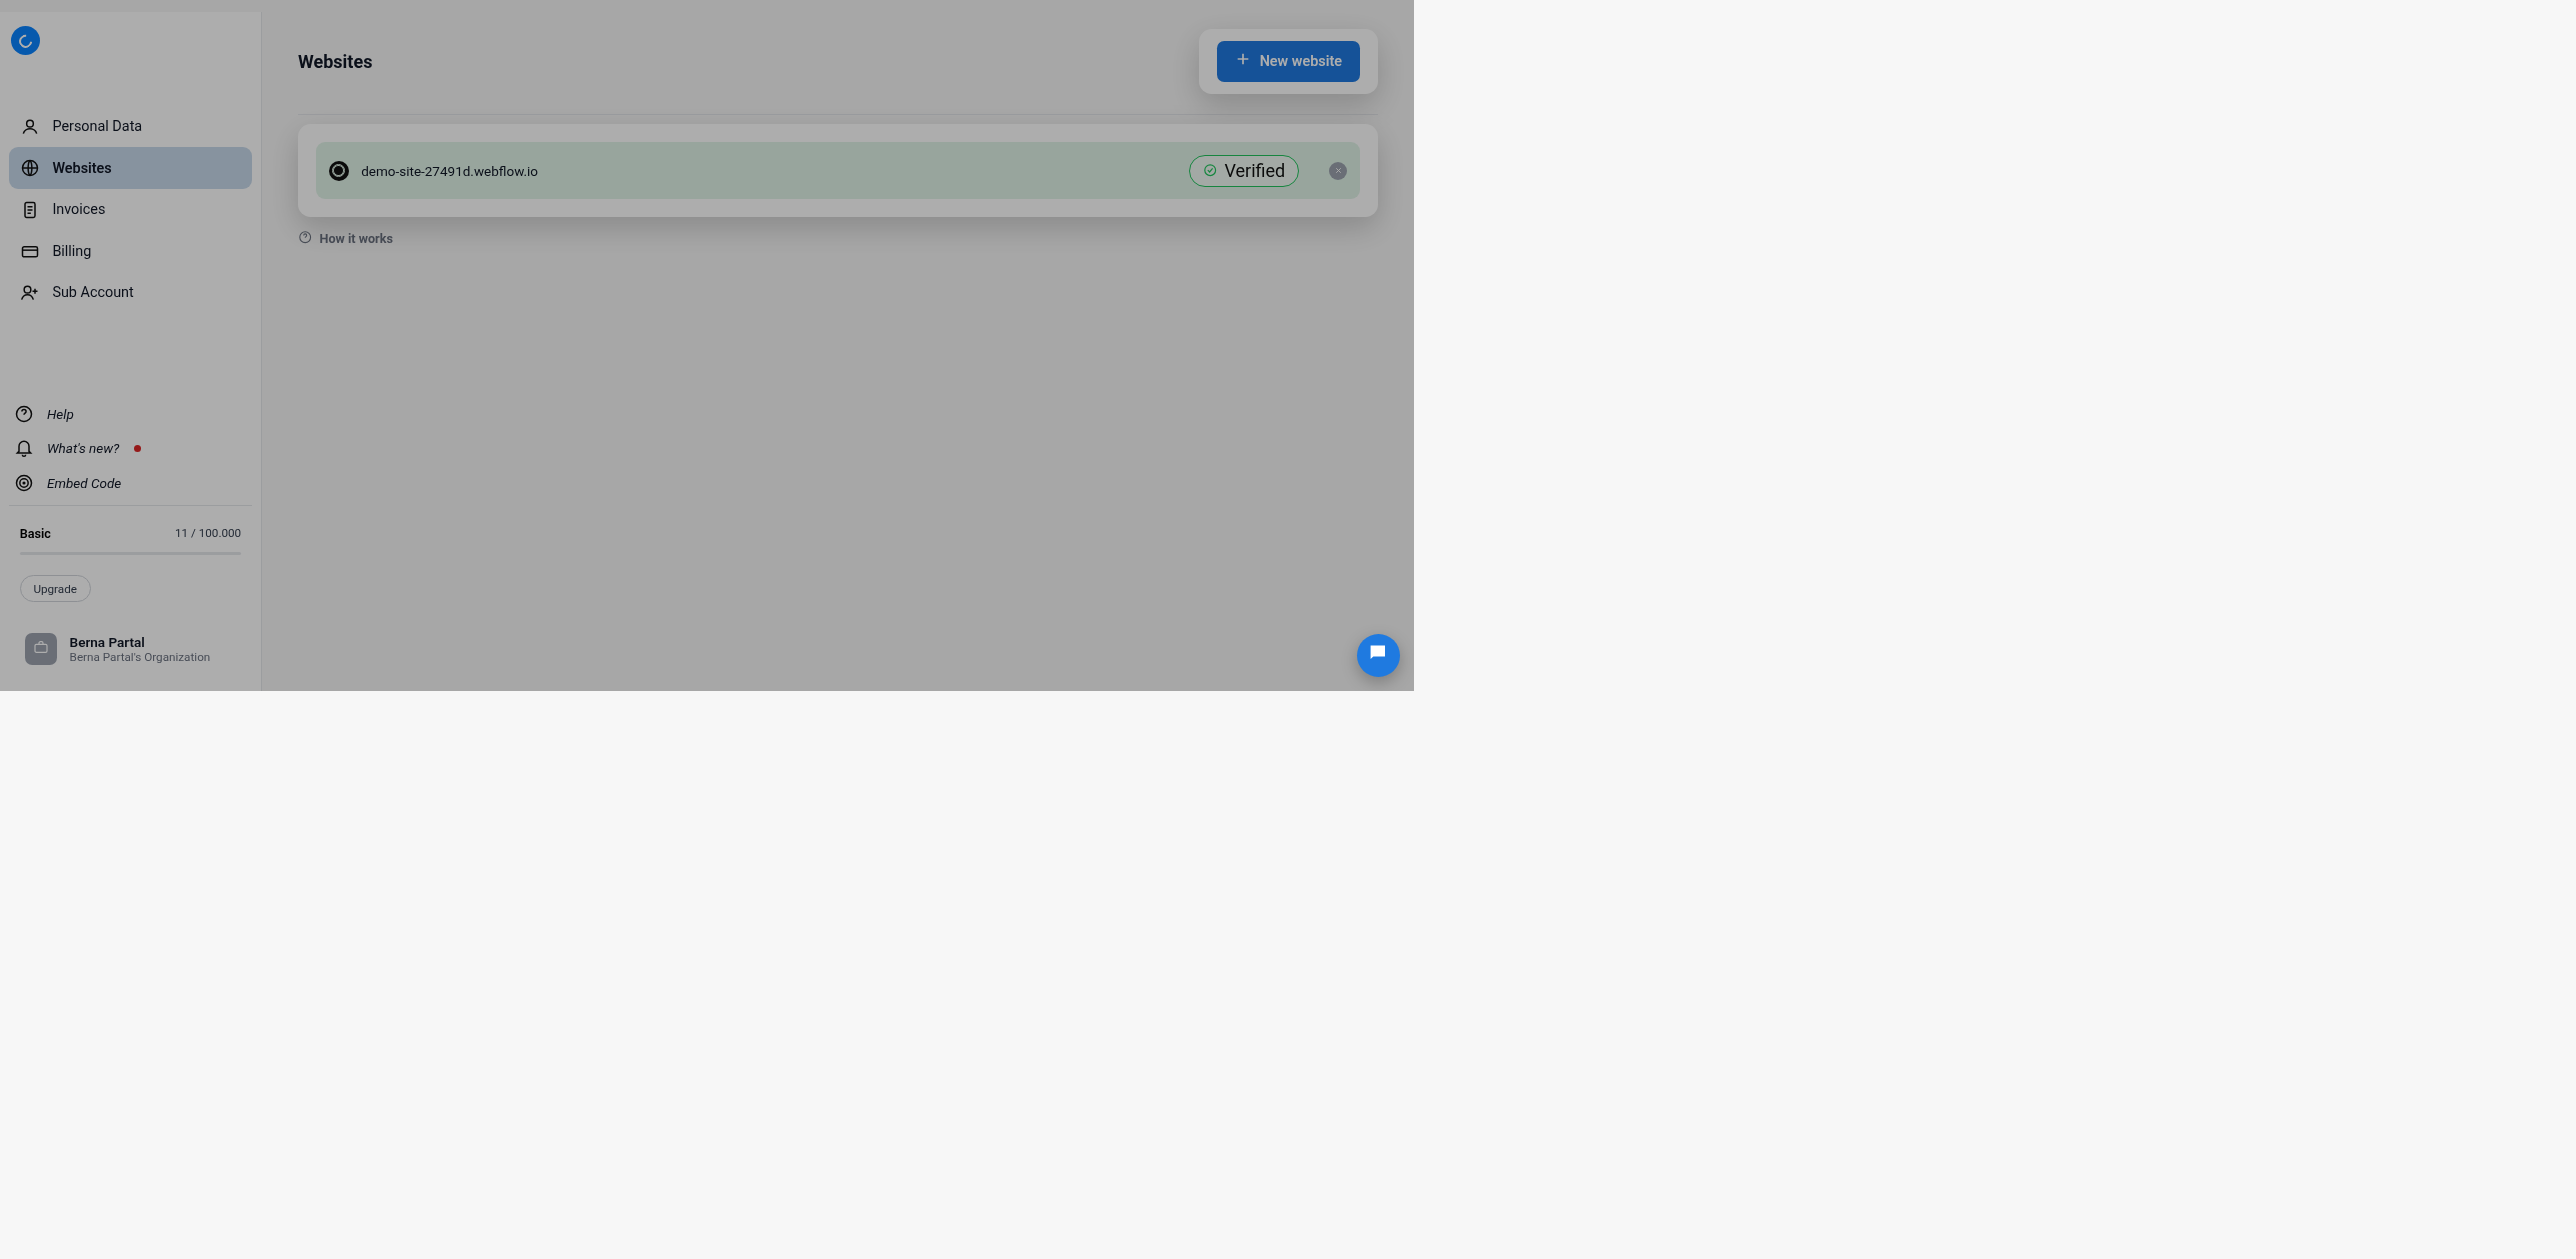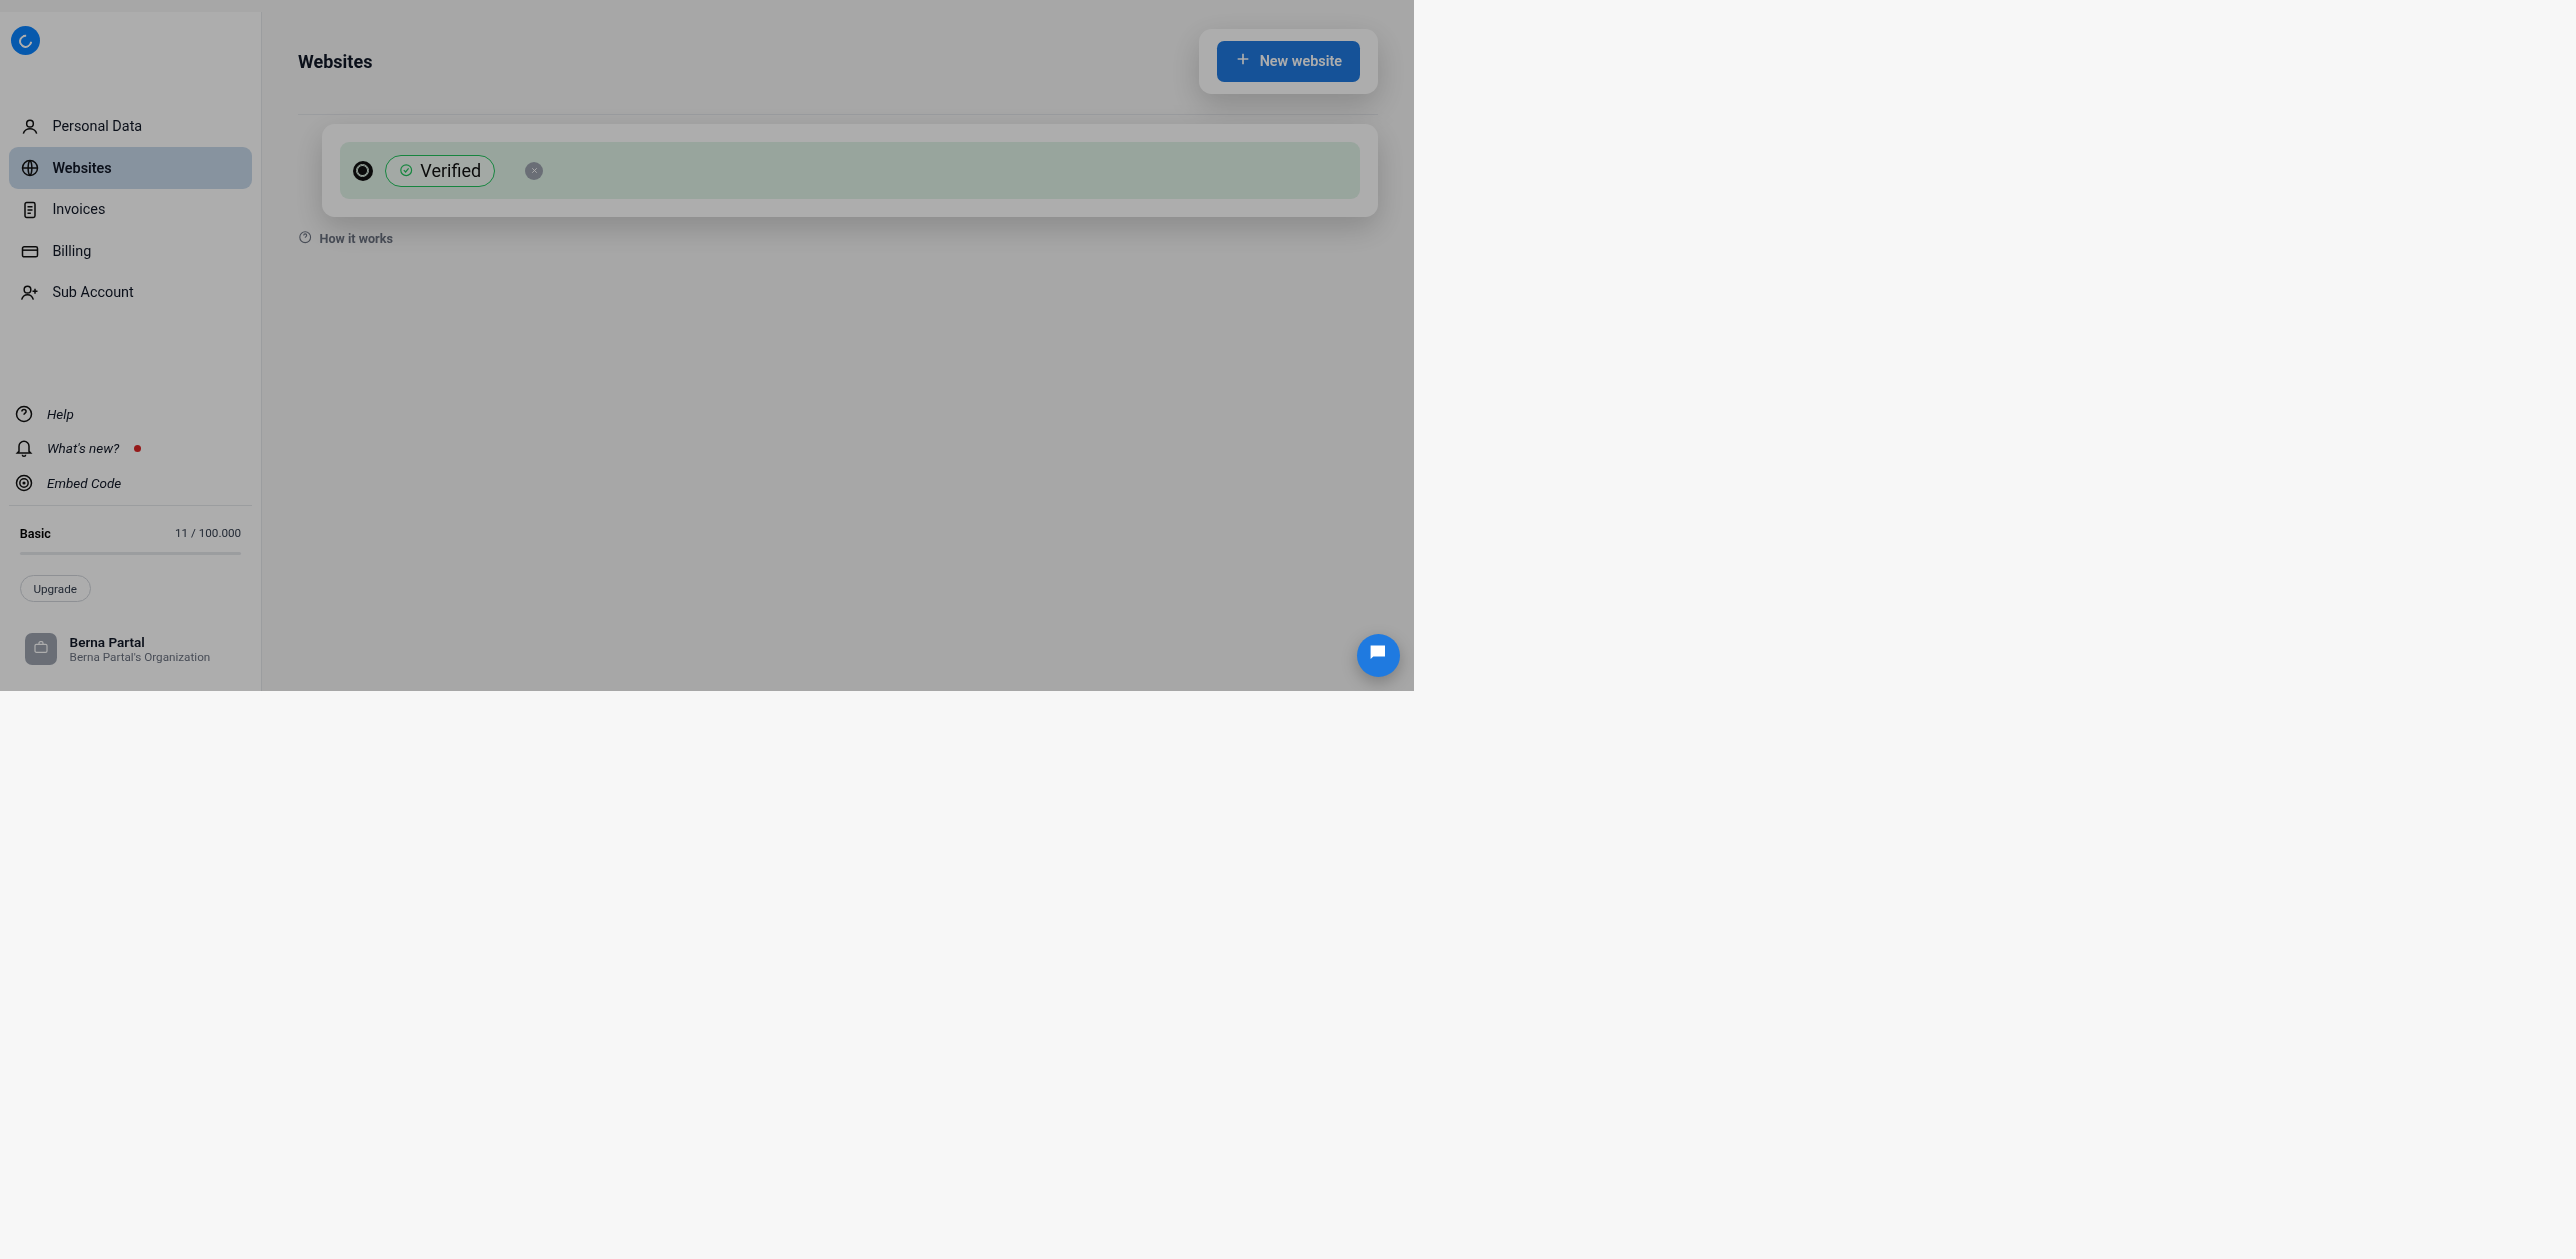--- a/index.html
+++ b/index.html
@@ -303,21 +303,20 @@
       height: 14.4px;
       stroke: #6b7280;
       stroke-width: 1.8;
       fill: none;
     }
 
     
     .lift {
       position: relative;
       z-index: 10;
-      margin-left: 24px;
     }
 
     .chat-bubble {
       position: absolute;
       right: 14.4px;
       bottom: 14.4px;
       width: 43px;
       height: 43px;
       border-radius: 50%;
       background: #1f7ae0;
@@ -463,20 +462,21 @@
             </svg>
         </span>
         <span>New website</span>
       </button>
     </div>
   </div>
 
   <div class="site-card-wrap lift">
     <div class="site-row">
       <span class="globe"></span>
+      <span class="site-url">demo-site-27491d.webflow.io</span>
       <span class="verified-badge">
         <span>
           <svg viewBox="0 0 24 24" fill="none" stroke="#22c55e" stroke-width="2">
               <circle cx="12" cy="12" r="9"></circle>
               <path d="M8 12l3 3 5-6"></path>
             </svg>
         </span>
         <span>Verified</span>
       </span>
       <span class="delete-circle">

